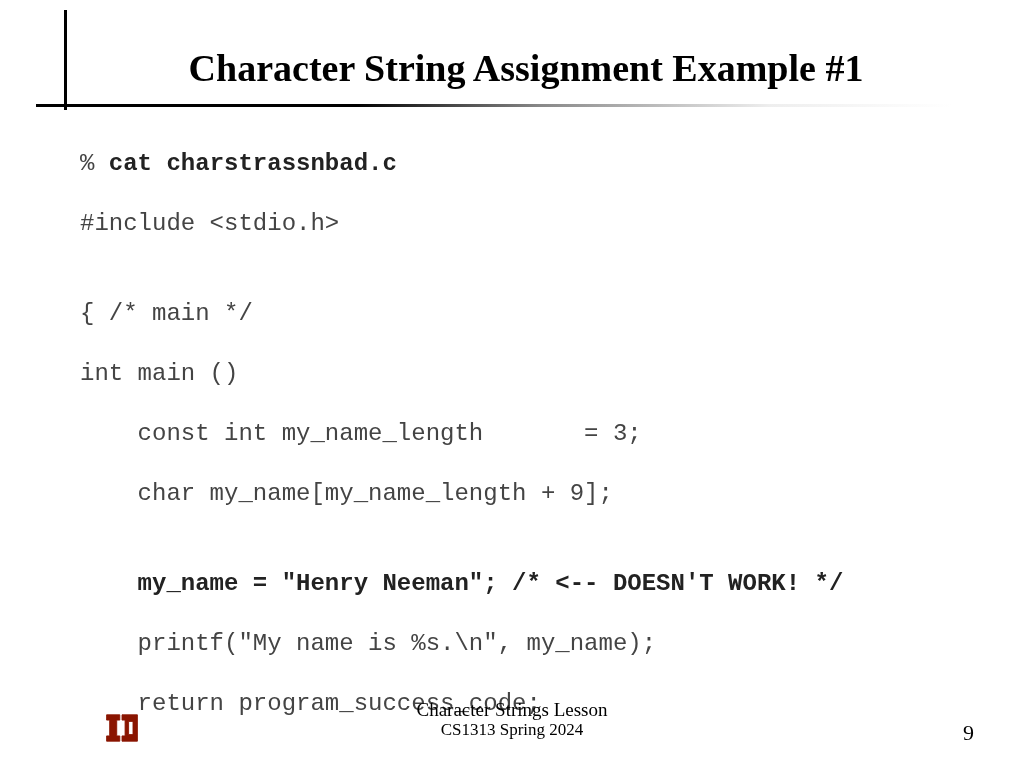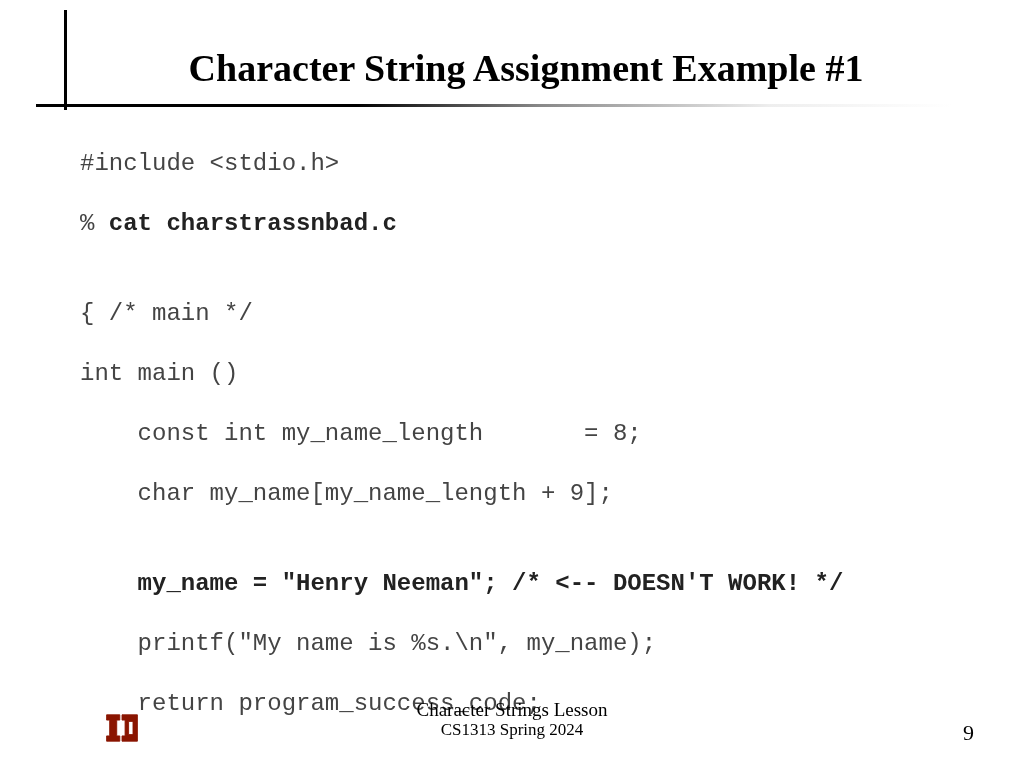--- a/index.html
+++ b/index.html
@@ -90,26 +90,26 @@
 <body>
 
 <div class="slide">
   <div class="title-area">
     <div class="vrule"></div>
     <h1 class="title">Character String Assignment Example #1</h1>
     <div class="hrule"></div>
   </div>
 
   <div class="code-block">
+<span class="code-line"><span>% </span><span class="bold">cat charstrassnbad.c</span></span>
 <span class="code-line">#include &lt;stdio.h&gt;</span>
-<span class="code-line"><span>% </span><span class="bold">cat charstrassnbad.c</span></span>
 <span class="gap"></span>
 <span class="code-line">{ /* main */</span>
 <span class="code-line">int main ()</span>
-<span class="code-line">    const int my_name_length       = 8;</span>
+<span class="code-line">    const int my_name_length       = 3;</span>
 <span class="code-line">    char my_name[my_name_length + 9];</span>
 <span class="small-gap"></span>
 <span class="code-line bold">    my_name = "Henry Neeman"; /* &lt;-- DOESN'T WORK! */</span>
 <span class="code-line">    printf("My name is %s.\n", my_name);</span>
 <span class="code-line">    return program_success_code;</span>
 
 
 
 
 

